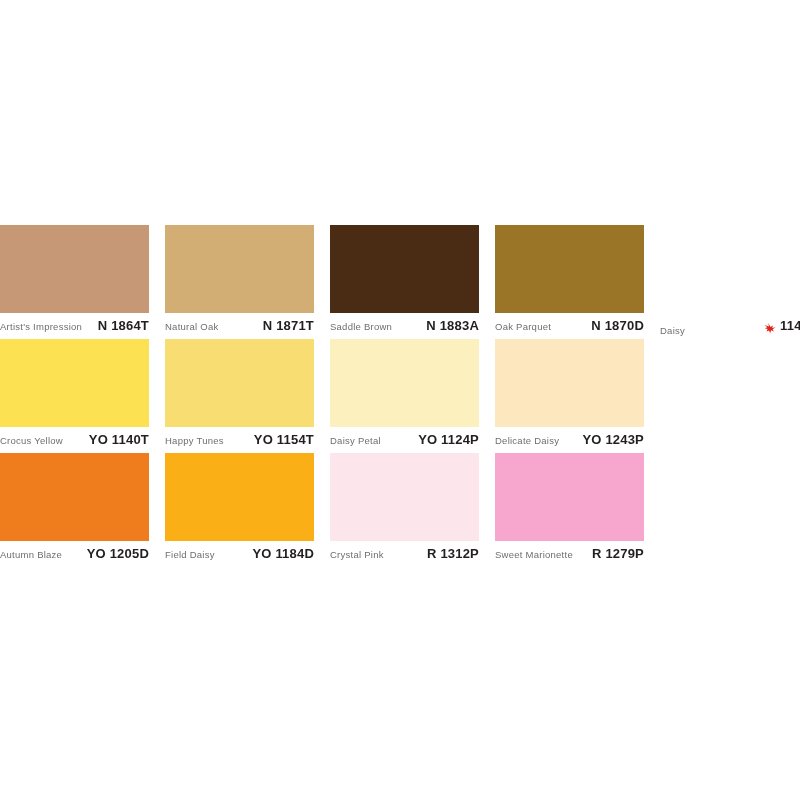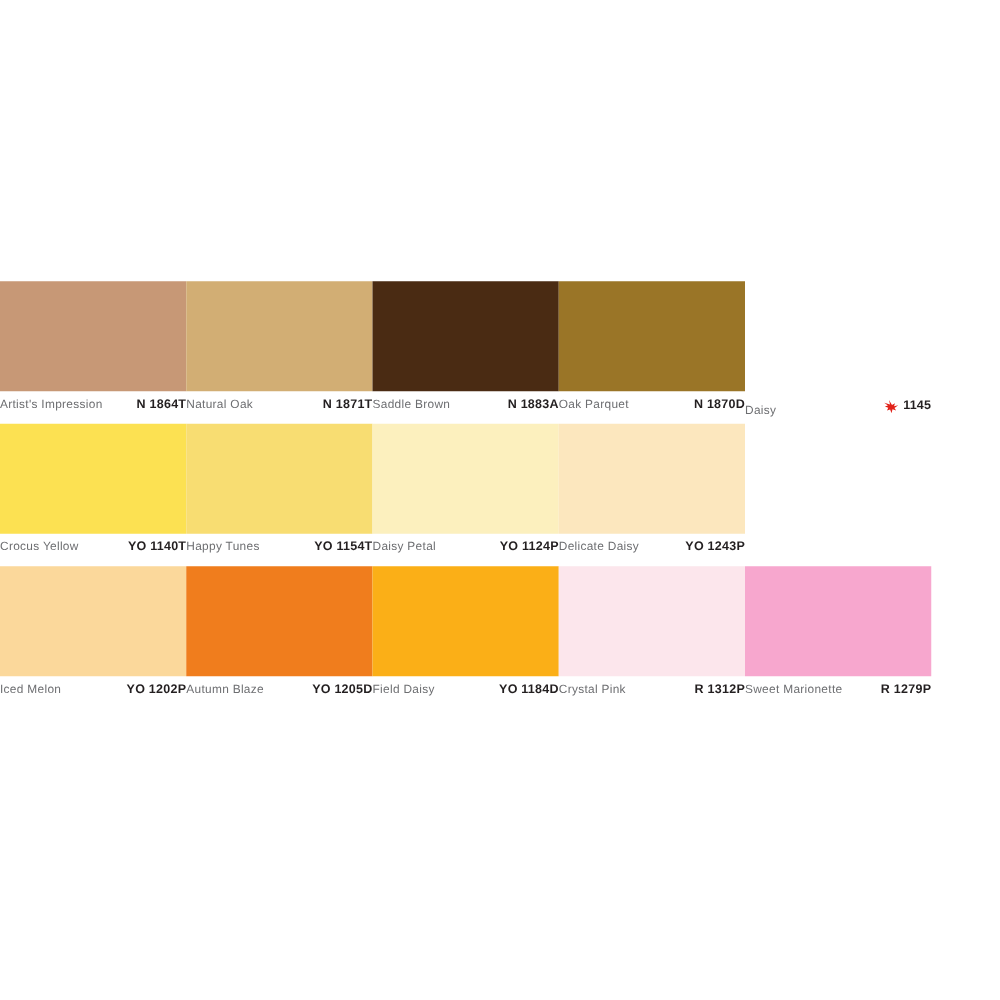--- a/index.html
+++ b/index.html
@@ -22,21 +22,21 @@
   }
 
   .swatch-row {
     display: flex;
     width: 800px;
     margin-bottom: 4px;
   }
 
   .swatch-cell {
     width: 149px;
-    margin-right: 0;
+    margin-right: 16px;
     box-sizing: border-box;
   }
   .swatch-cell.last-col {
     margin-right: 0;
   }
 
   .swatch-chip {
     width: 149px;
     height: 88px;
     display: block;
@@ -58,21 +58,21 @@
     letter-spacing: 0.25px;
     font-weight: 400;
   }
 
   .swatch-code-wrap {
     display: flex;
     align-items: center;
   }
 
   .swatch-code {
-    font-size: 10px;
+    font-size: 13px;
     color: #231f20;
     font-weight: 700;
     letter-spacing: 0.2px;
   }
 
   .brand-mark {
     display: inline-block;
     width: 13px;
     height: 12px;
     margin-right: 3px;
@@ -168,29 +168,20 @@
         <div class="swatch-caption">
           <span class="swatch-name">Delicate Daisy</span>
           <span class="swatch-code-wrap">
             <span class="swatch-code">YO 1243P</span>
           </span>
         </div>
       </div>
     </div>
     <div class="swatch-row">
       <div class="swatch-cell">
-        <div class="swatch-chip" style="background: rgb(251, 216, 155);"></div>
-        <div class="swatch-caption">
-          <span class="swatch-name">Iced Melon</span>
-          <span class="swatch-code-wrap">
-            <span class="swatch-code">YO 1202P</span>
-          </span>
-        </div>
-      </div>
-      <div class="swatch-cell">
         <div class="swatch-chip" style="background: rgb(240, 125, 29);"></div>
         <div class="swatch-caption">
           <span class="swatch-name">Autumn Blaze</span>
           <span class="swatch-code-wrap">
             <span class="swatch-code">YO 1205D</span>
           </span>
         </div>
       </div>
       <div class="swatch-cell">
         <div class="swatch-chip" style="background: rgb(251, 175, 23);"></div>

